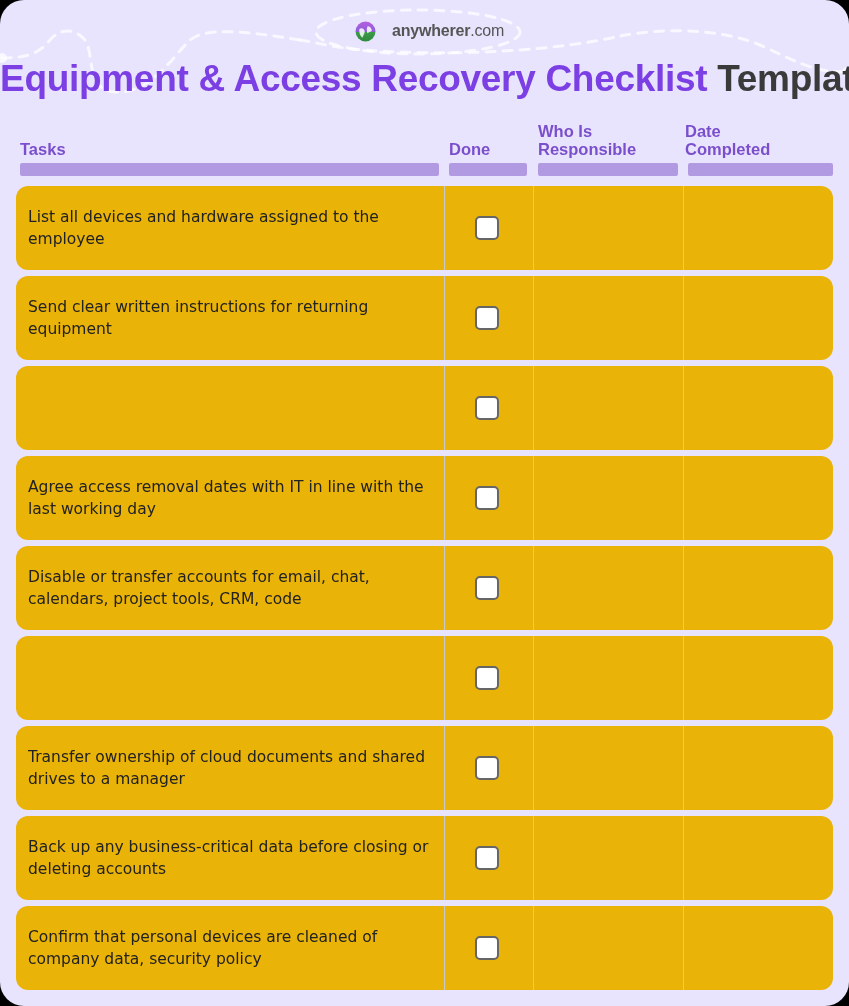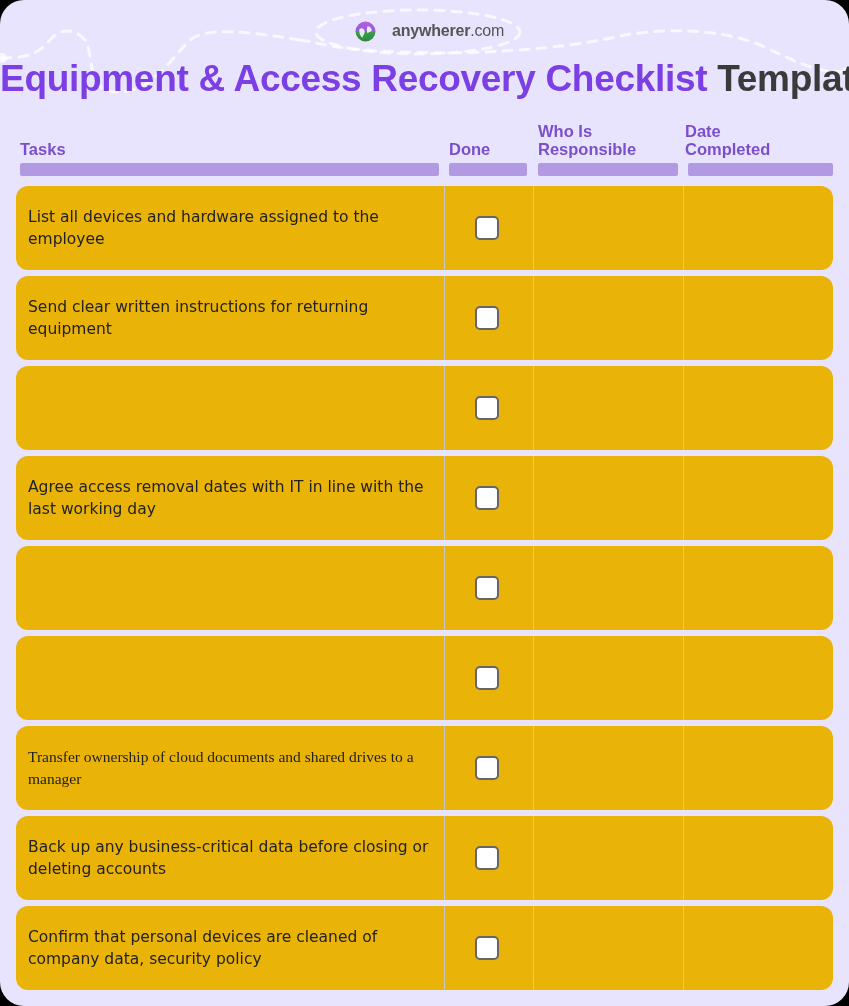--- a/index.html
+++ b/index.html
@@ -130,36 +130,37 @@
       <div class="row" style="top: 456px;">
     <div class="task">Agree access removal dates with IT in line with the last working day</div>
     <div class="div" style="left:428px;"></div>
     <div class="chk"></div>
     <div class="div" style="left:517px;"></div>
     <div class="cell" style="left:518px; width:149px;"></div>
     <div class="div" style="left:667px;"></div>
     <div class="cell" style="left:668px; width:149px;"></div>
   </div>
       <div class="row" style="top: 546px;">
+    <div class="task">Disable or transfer accounts for email, chat, calendars, project tools, CRM, code</div>
     <div class="div" style="left:428px;"></div>
     <div class="chk"></div>
     <div class="div" style="left:517px;"></div>
     <div class="cell" style="left:518px; width:149px;"></div>
     <div class="div" style="left:667px;"></div>
     <div class="cell" style="left:668px; width:149px;"></div>
   </div>
       <div class="row" style="top: 636px;">
     <div class="div" style="left:428px;"></div>
     <div class="chk"></div>
     <div class="div" style="left:517px;"></div>
     <div class="cell" style="left:518px; width:149px;"></div>
     <div class="div" style="left:667px;"></div>
     <div class="cell" style="left:668px; width:149px;"></div>
   </div>
-      <div class="row" style="top: 726px; font-family: Liberation Serif, serif;">
+      <div class="row" style="top: 726px;">
     <div class="task">Transfer ownership of cloud documents and shared drives to a manager</div>
     <div class="div" style="left:428px;"></div>
     <div class="chk"></div>
     <div class="div" style="left:517px;"></div>
     <div class="cell" style="left:518px; width:149px;"></div>
     <div class="div" style="left:667px;"></div>
     <div class="cell" style="left:668px; width:149px;"></div>
   </div>
       <div class="row" style="top: 816px;">
     <div class="task">Back up any business-critical data before closing or deleting accounts</div>

